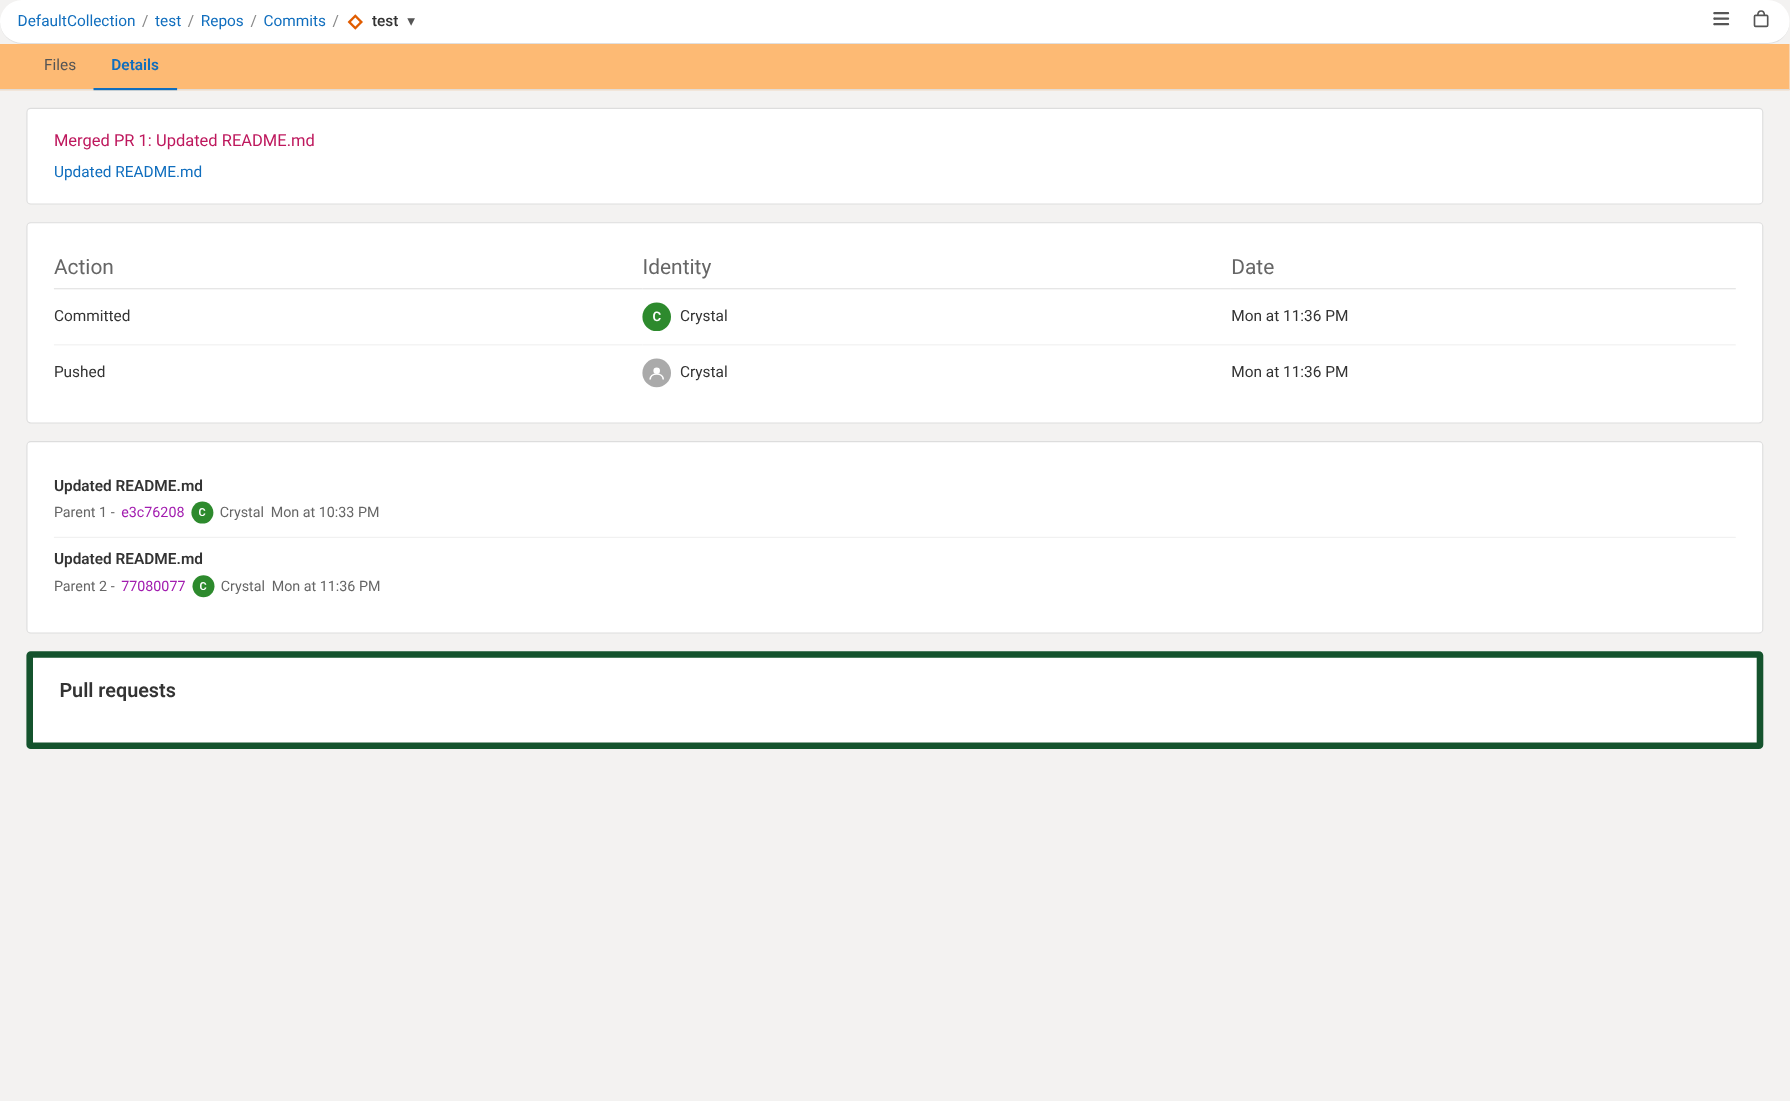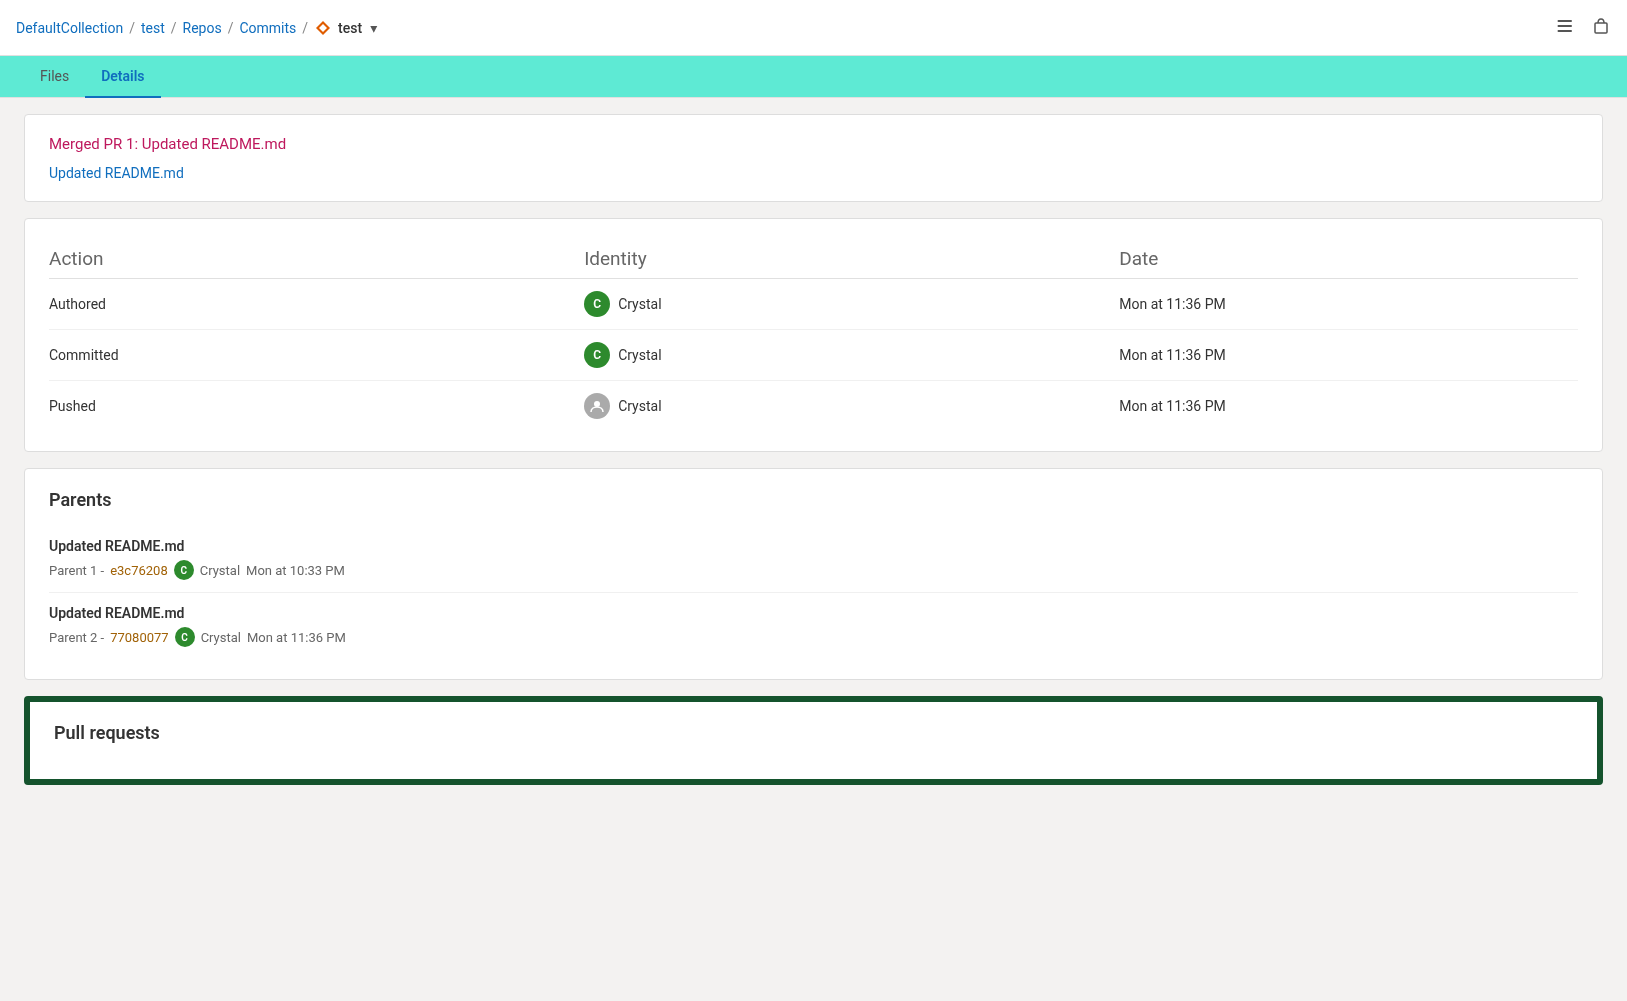--- a/index.html
+++ b/index.html
@@ -12,21 +12,22 @@
     }
 
     
     .top-bar {
       display: flex;
       align-items: center;
       justify-content: space-between;
       background: #fff;
       border-bottom: 1px solid #e0e0e0;
       padding: 16px 16px;
-      height: 56px;
+      height: 40px;
+      border-radius: 23px;
     }
     .breadcrumb {
       display: flex;
       align-items: center;
       gap: 6px;
       font-size: 14px;
       color: #555;
     }
     .breadcrumb a {
       color: #106ebe;
@@ -58,21 +59,21 @@
       gap: 16px;
     }
     .top-bar-icon {
       color: #555;
       cursor: pointer;
       font-size: 18px;
     }
 
     
     .tabs {
-      background: #5eead4;
+      background: #fdba74;
       border-bottom: 1px solid #e0e0e0;
       display: flex;
       padding: 0 24px;
     }
     .tab {
       padding: 12px 16px;
       font-size: 14px;
       color: #555;
       cursor: pointer;
       border-bottom: 2px solid transparent;
@@ -169,21 +170,21 @@
       margin-bottom: 6px;
     }
     .parent-meta {
       display: flex;
       align-items: center;
       gap: 6px;
       font-size: 13px;
       color: #666;
     }
     .parent-hash {
-      color: #a16207;
+      color: #a21caf;
       cursor: pointer;
     }
     .parent-meta .avatar {
       width: 20px;
       height: 20px;
       font-size: 10px;
     }
 
     
     .pull-requests-card {
@@ -250,30 +251,20 @@
 <div class="card">
   <table class="authorship-table">
     <thead>
       <tr>
         <th class="col-action">Action</th>
         <th class="col-identity">Identity</th>
         <th class="col-date">Date</th>
       </tr>
     </thead>
     <tbody id="authorship-tbody">
-    <tr>
-    <td class="col-action">Authored</td>
-    <td class="col-identity">
-      <div class="identity-cell">
-        <div class="avatar" style="background:#2d8a2d">C</div>
-        <span>Crystal</span>
-      </div>
-    </td>
-    <td class="col-date">Mon at 11:36 PM</td>
-  </tr>
         <tr>
     <td class="col-action">Committed</td>
     <td class="col-identity">
       <div class="identity-cell">
         <div class="avatar" style="background:#2d8a2d">C</div>
         <span>Crystal</span>
       </div>
     </td>
     <td class="col-date">Mon at 11:36 PM</td>
   </tr>
@@ -290,21 +281,20 @@
         <span>Crystal</span>
       </div>
     </td>
     <td class="col-date">Mon at 11:36 PM</td>
   </tr>
       </tbody>
   </table>
 </div>
 
 <div class="card">
-  <div class="card-title">Parents</div>
   <div id="parents-list">
       <div class="parent-item">
     <div class="parent-commit-title">Updated README.md</div>
     <div class="parent-meta">
       <span>Parent  1  -</span>
       <span class="parent-hash">e3c76208</span>
       <div class="avatar avatar-green" style="background:#2d8a2d; width:20px; height:20px; font-size:10px;">C</div>
       <span>Crystal</span>
       <span>Mon at 10:33 PM</span>
     </div>

